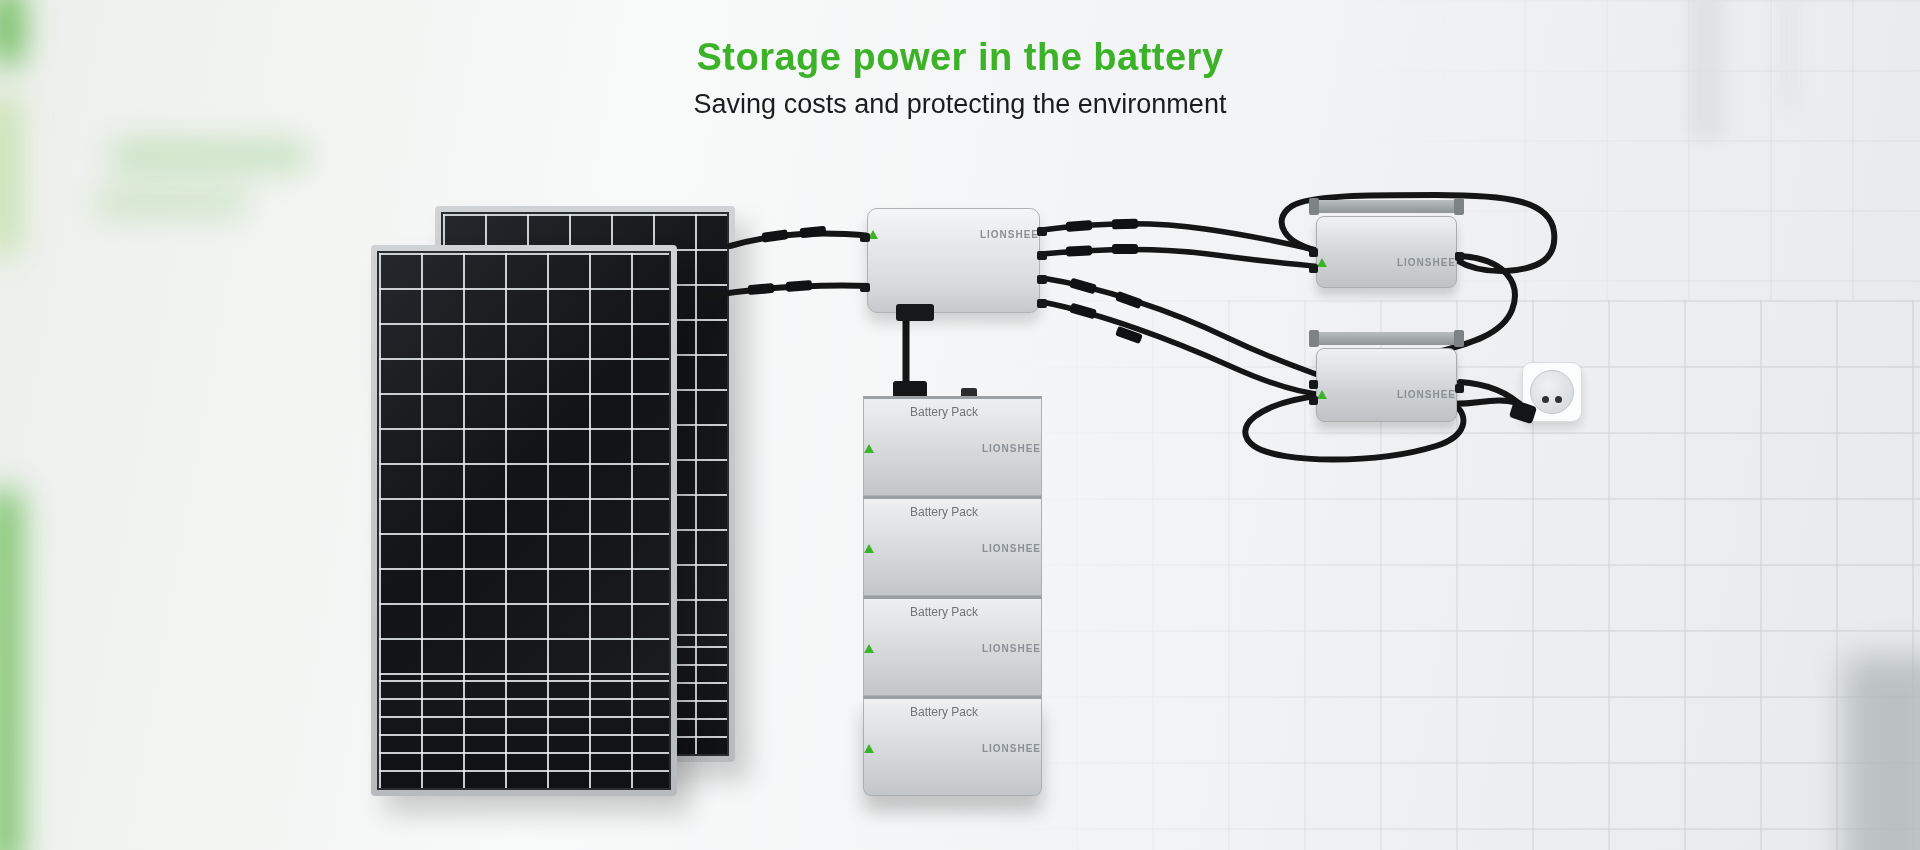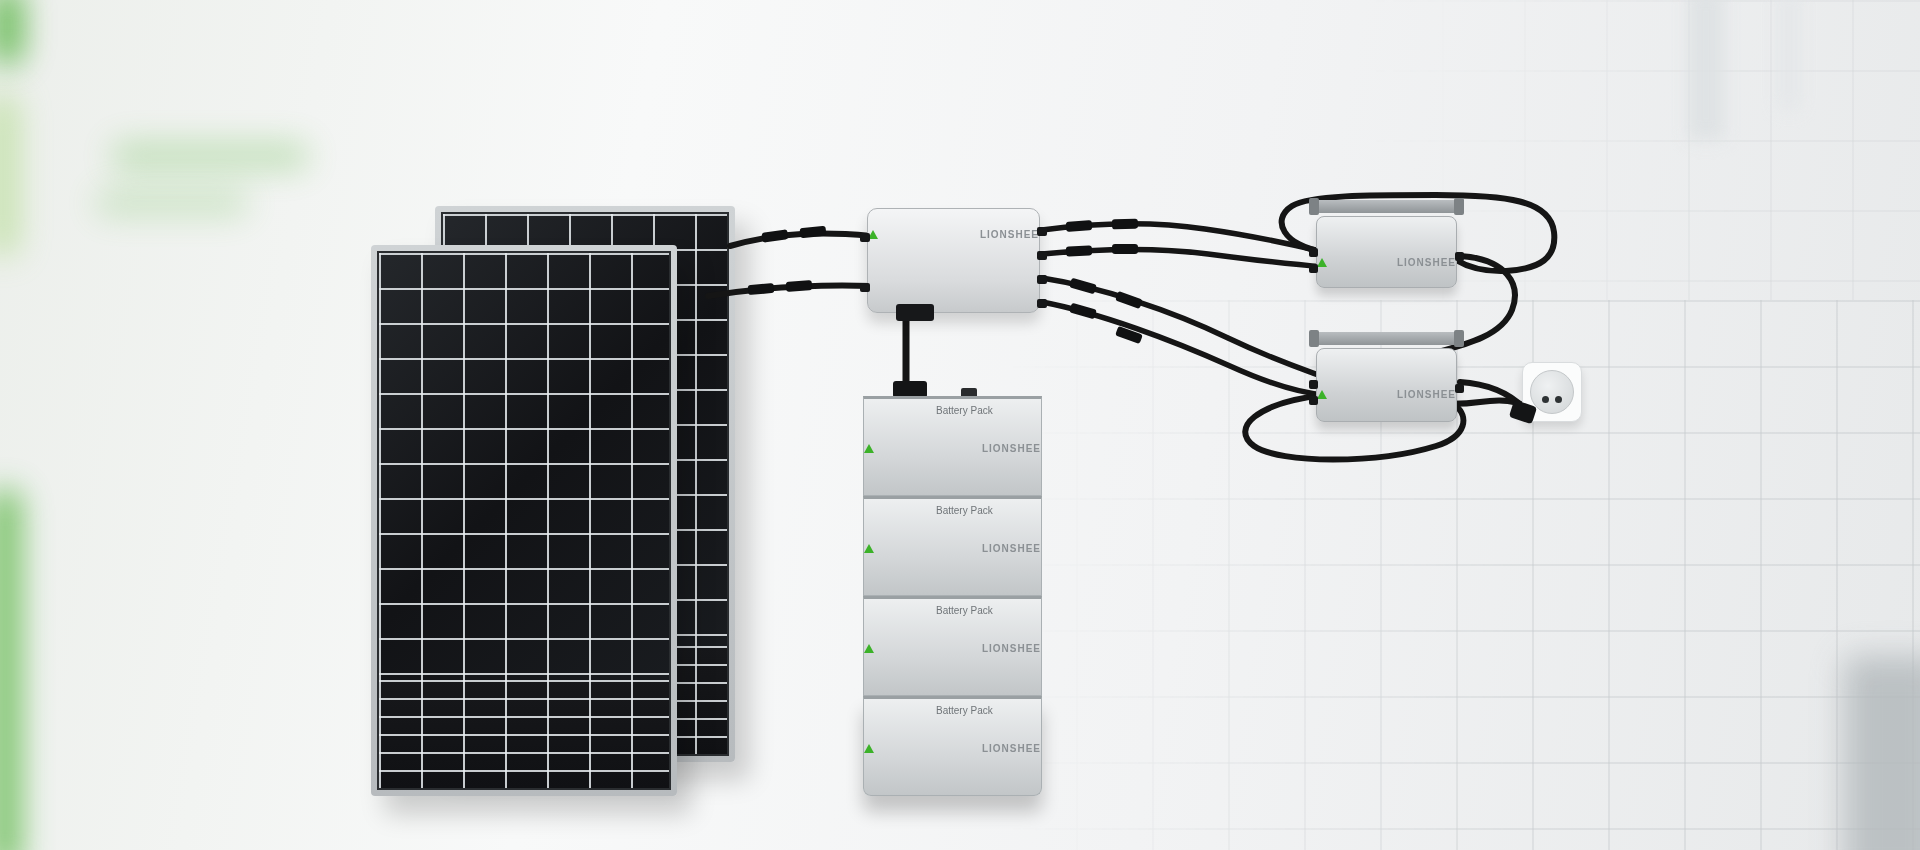--- a/index.html
+++ b/index.html
@@ -84,21 +84,21 @@
   .controller .bottom-connector{position:absolute;left:28px;bottom:-9px;width:38px;height:17px;
     background:#17181a;border-radius:3px;}
 
   
   .battery{position:absolute;left:863px;top:396px;width:179px;height:400px;z-index:5;}
   .battery .module{position:relative;height:100px;box-sizing:border-box;
     background:linear-gradient(180deg,#edeff0,#d4d7d9 60%,#c2c6c8);
     border:1px solid #aab0b3;border-top:3px solid #9aa0a3;}
   .battery .module:first-child{border-radius:8px 8px 0 0;}
   .battery .module:last-child{border-radius:0 0 8px 8px;box-shadow:0 16px 18px rgba(0,0,0,.2);}
-  .module .pack-label{position:absolute;top:6px;left:28px;font-size:10px;color:#6f7478;padding-left:44px;}
+  .module .pack-label{position:absolute;top:6px;left:2px;font-size:12px;color:#6f7478;padding-left:44px;}
   .module .brand-row{top:44px;}
   .battery .top-connector{position:absolute;top:-15px;left:30px;width:34px;height:17px;
     background:#141516;border-radius:3px;}
   .battery .top-connector2{position:absolute;top:-8px;left:98px;width:16px;height:10px;
     background:#2a2c2e;border-radius:2px;}
 
   
   .inverter{position:absolute;width:153px;z-index:5;}
   .inv1{left:1310px;top:200px;height:88px;}
   .inv2{left:1310px;top:332px;height:90px;}
@@ -139,20 +139,24 @@
   <div class="bg-grid"></div>
   <div class="blob blob-tl"></div>
   <div class="blob blob-l1"></div>
   <div class="blob blob-text1"></div>
   <div class="blob blob-text2"></div>
   <div class="blob blob-bl"></div>
   <div class="blob blob-br"></div>
   <div class="bar-tr1"></div>
   <div class="bar-tr2"></div>
 
+  <div class="headline">
+    <h1 class="title">Storage power in the battery</h1>
+    <p class="subtitle">Saving costs and protecting the environment</p>
+  </div>
 
   <svg class="cables" viewBox="0 0 1920 850">
 
     <path class="mid" d="M 730,246 C 765,236 805,230 871,236"></path>
     <path class="mid" d="M 708,296 C 750,289 800,284 871,286"></path>
 
     <path class="thick" d="M 906,308 L 906,390"></path>
 
     <path class="thin" d="M 1042,230 C 1095,223 1150,221 1205,229 C 1262,237 1298,246 1324,252"></path>
     <path class="thin" d="M 1042,254 C 1095,249 1155,247 1208,254 C 1262,261 1300,265 1324,267"></path>

